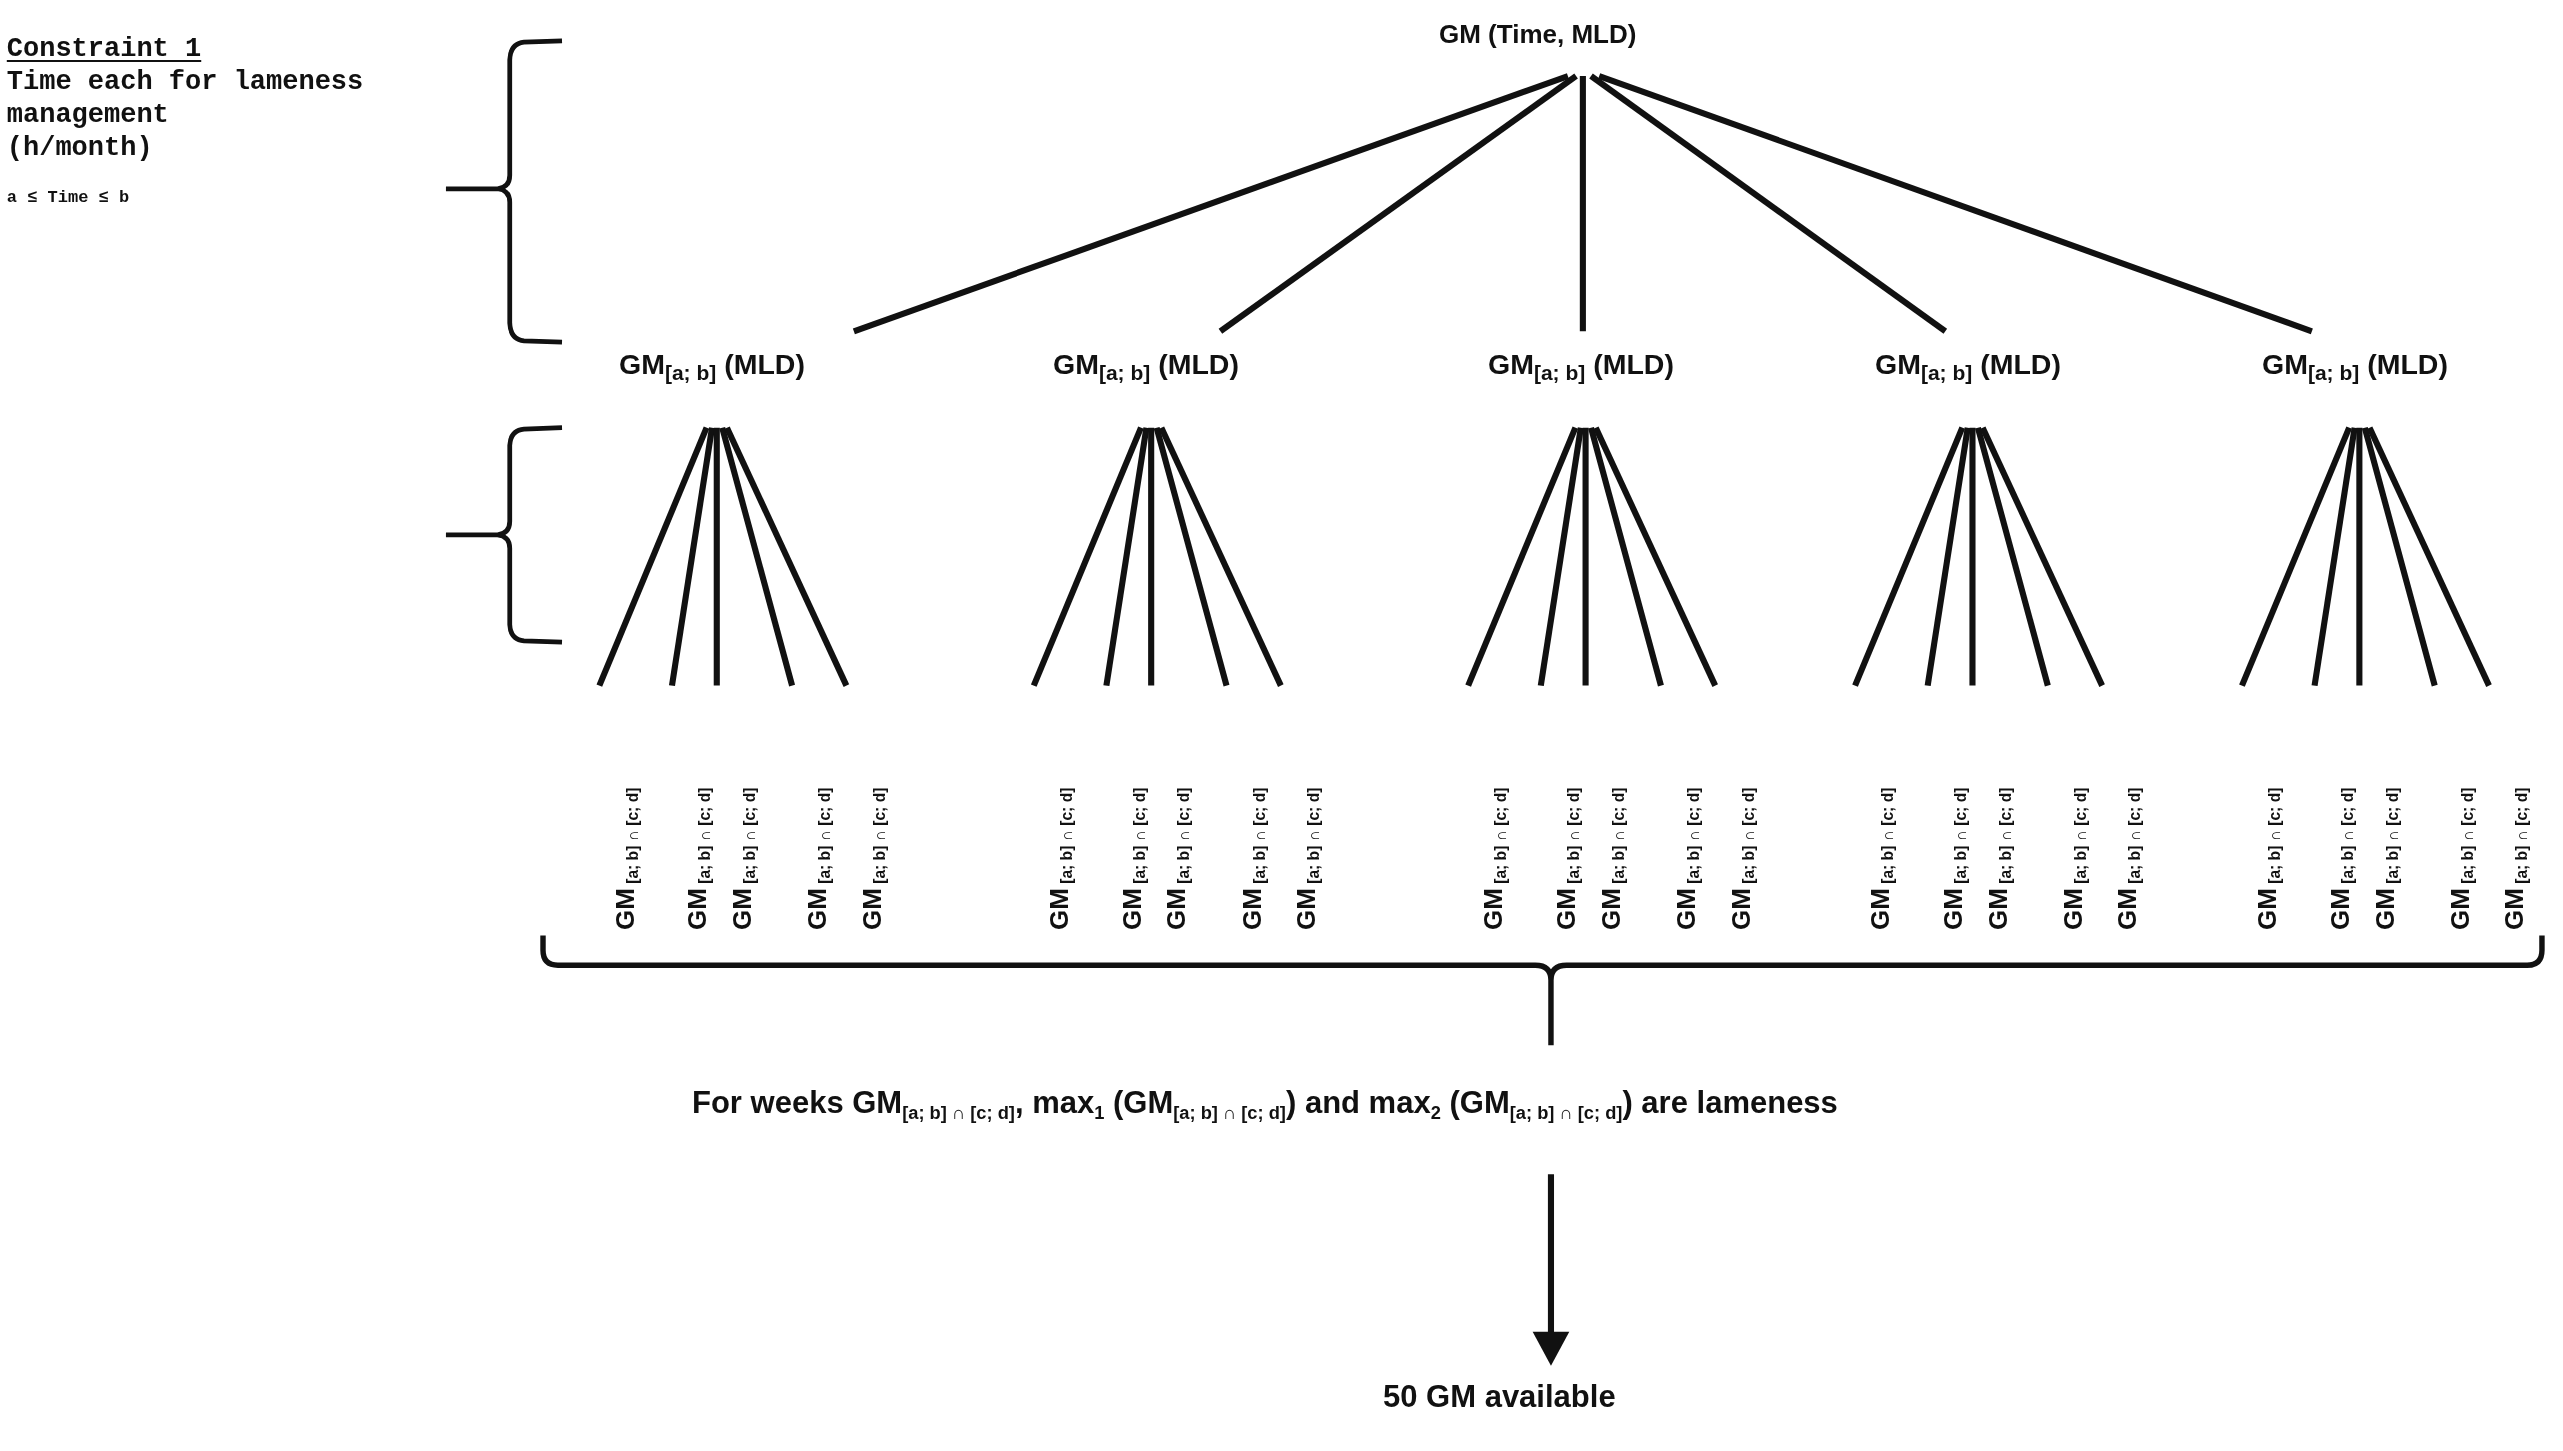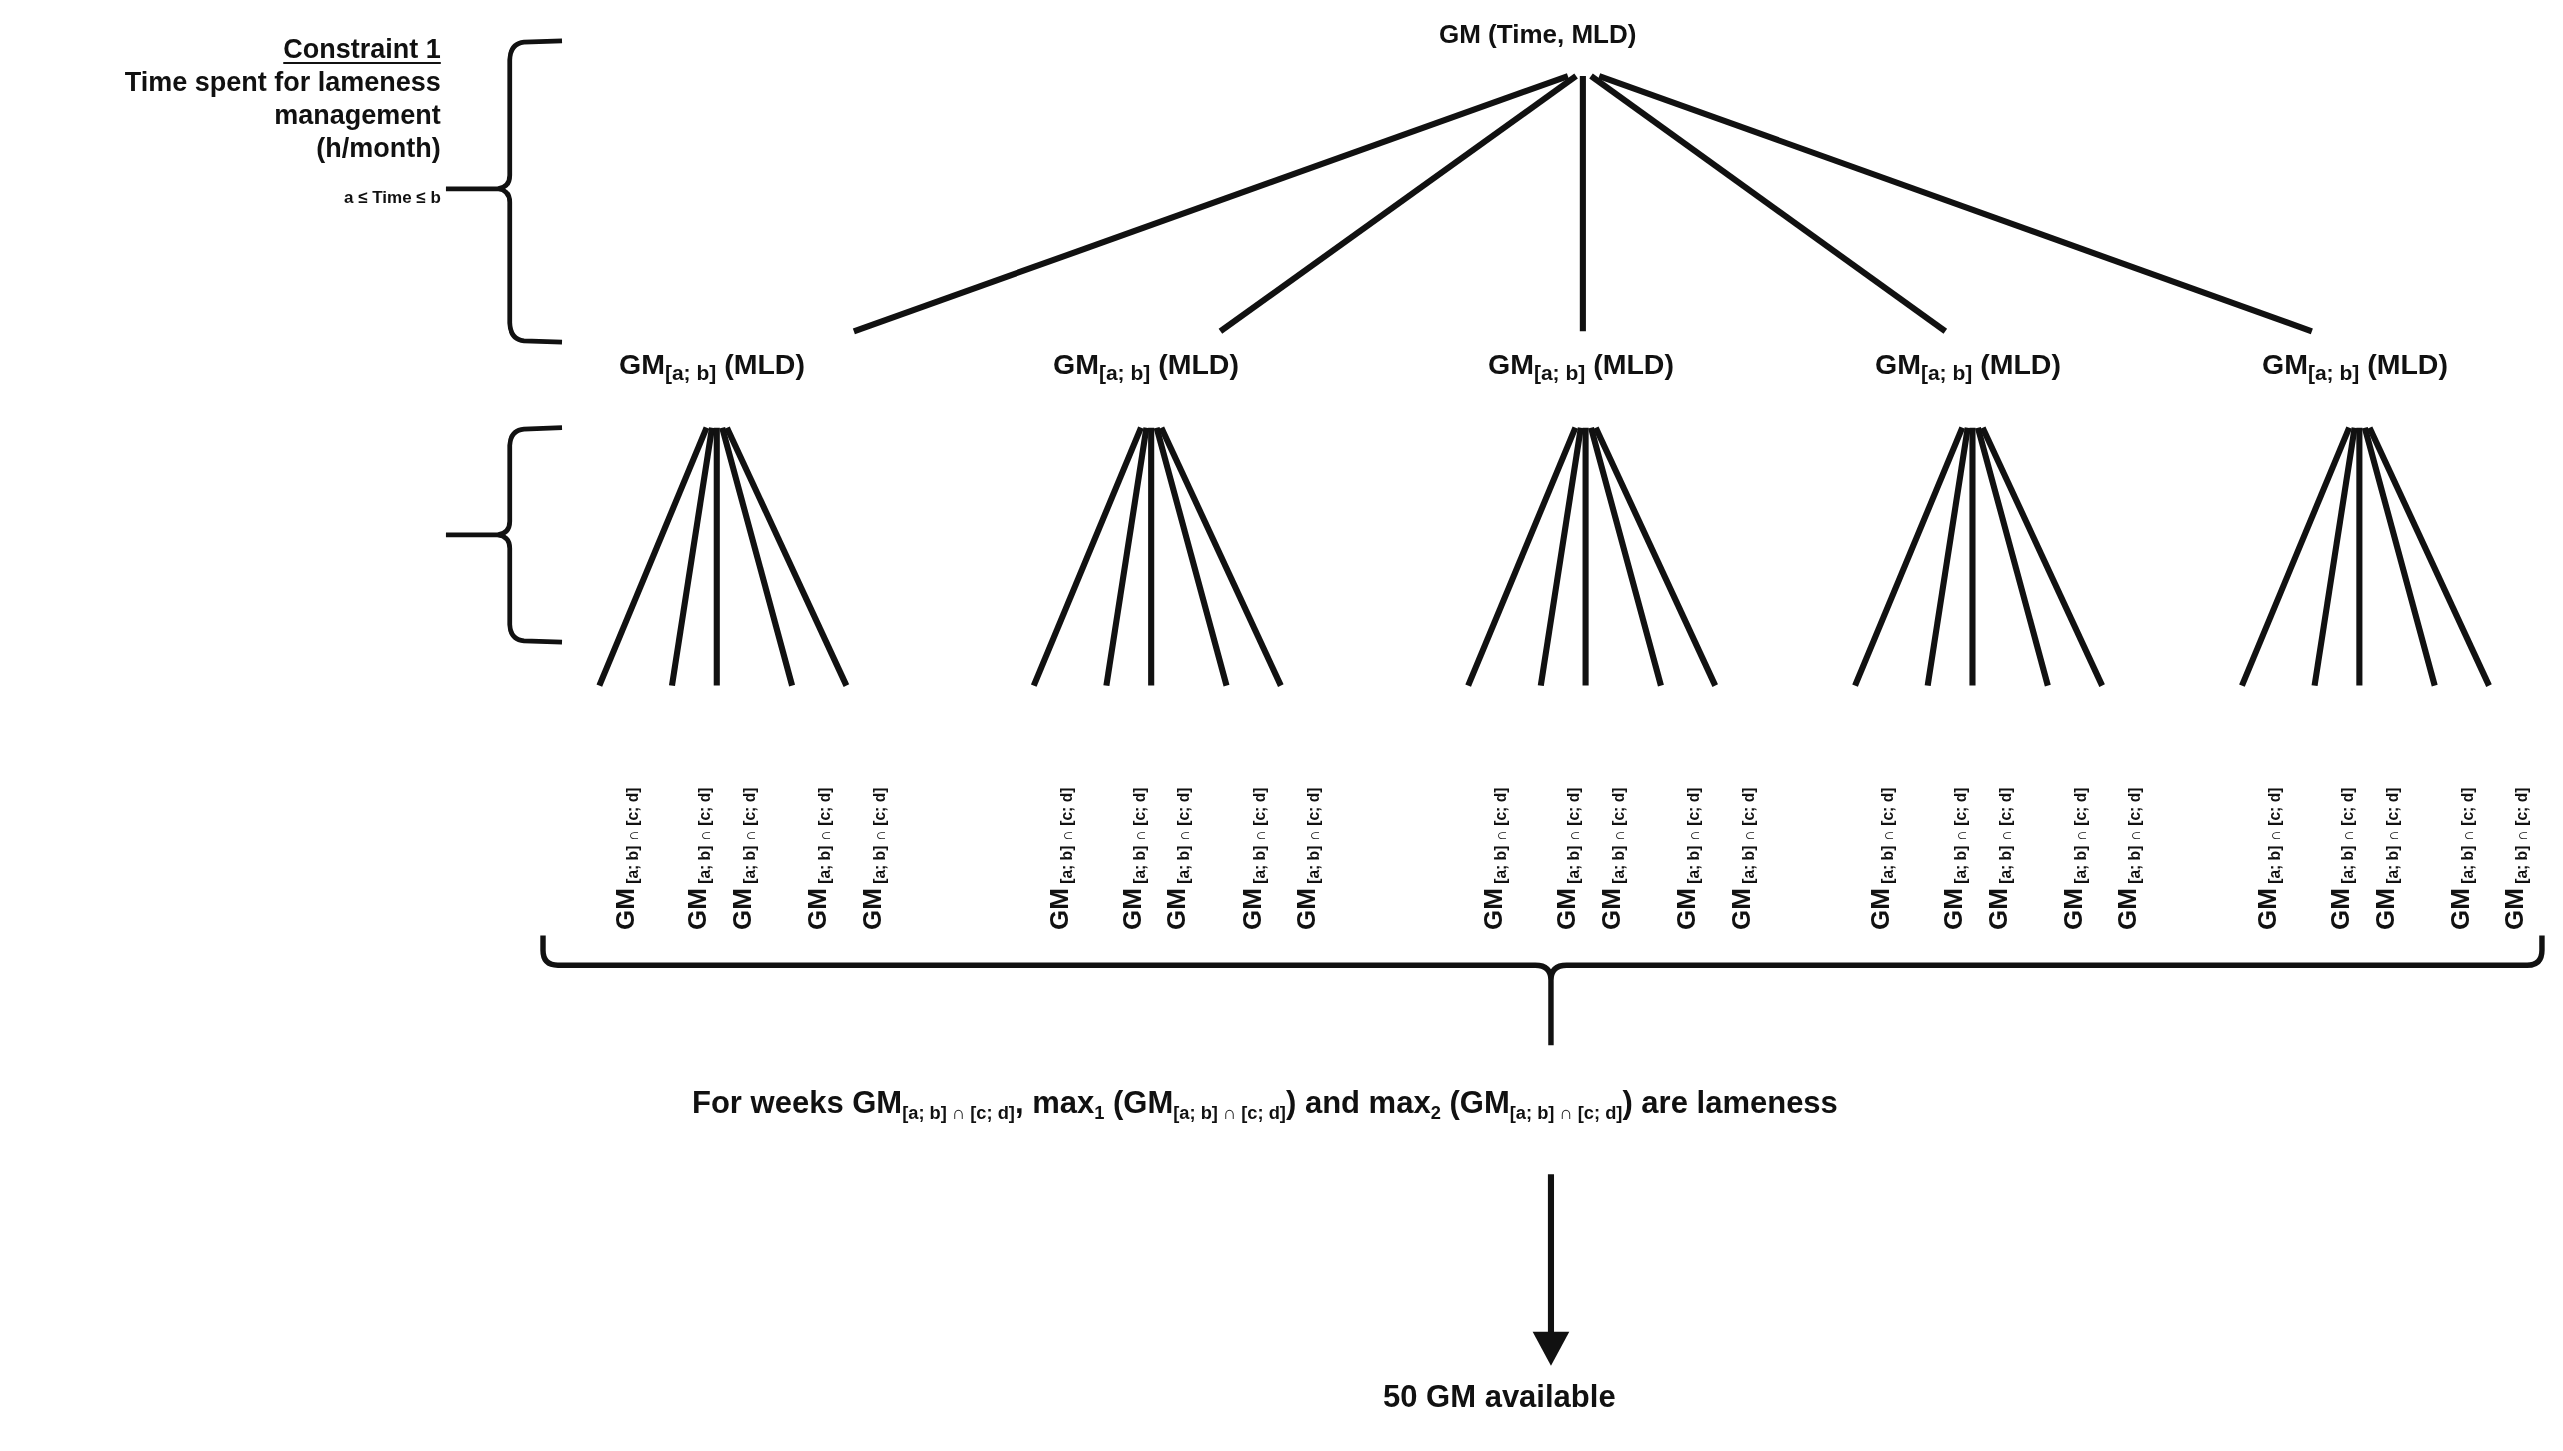--- a/index.html
+++ b/index.html
@@ -9,21 +9,21 @@
     color:#111111;
     overflow:hidden;
     position:relative;
   }
   #stage{position:absolute;left:0;top:0;width:2563px;height:1452px;}
   #wires{position:absolute;left:0;top:0;width:2563px;height:1452px;pointer-events:none;}
 
   .txt{position:absolute;white-space:nowrap;font-weight:bold;color:#111;}
 
   
-  .constraint-block{position:absolute;text-align:right;line-height:1.22;}
+  .constraint-block{position:absolute;text-align:left;line-height:1.22;font-family:Liberation Mono, monospace;}
   .c-title{font-weight:bold;font-size:27px;text-decoration:underline;text-underline-offset:4.1px;}
   .c-line{font-weight:bold;font-size:27px;}
   .c-gap{height:23px;}
   .c-range{font-weight:bold;font-size:17px;}
 
   
   .root-node{font-size:26px;font-weight:bold;}
   .mid-node{font-size:28.5px;font-weight:bold;}
   .sub{font-size:21px;font-weight:bold;vertical-align:-0.30em;letter-spacing:0px;}
 
@@ -101,21 +101,21 @@
                L 2285 1540
                M 2285 1444 Q 2285 1422 2308 1422 L 3723 1422 Q 3745 1422 3745 1400 L 3745 1378" stroke-width="8"></path>
 
       <line x1="2285" y1="1730" x2="2285" y2="1985" stroke-width="9"></line>
       <polygon points="2285,2012 2258,1962 2312,1962" fill="#111111" stroke="none"></polygon>
     </g>
   </svg>
 
   <div class="constraint-block" style="left:6.8px; top:33px; width:434px;">
     <div class="c-title">Constraint 1</div>
-    <div class="c-line">Time spent for lameness</div>
+    <div class="c-line">Time each for lameness</div>
     <div class="c-line">management</div>
     <div class="c-line">(h/month)</div>
     <div class="c-gap"></div>
     <div class="c-range">a ≤ Time ≤ b</div>
   </div>
 
 
   <div class="txt root-node" style="left:1439px; top:19px;">
     <span>GM (Time, MLD)</span>
   </div>

